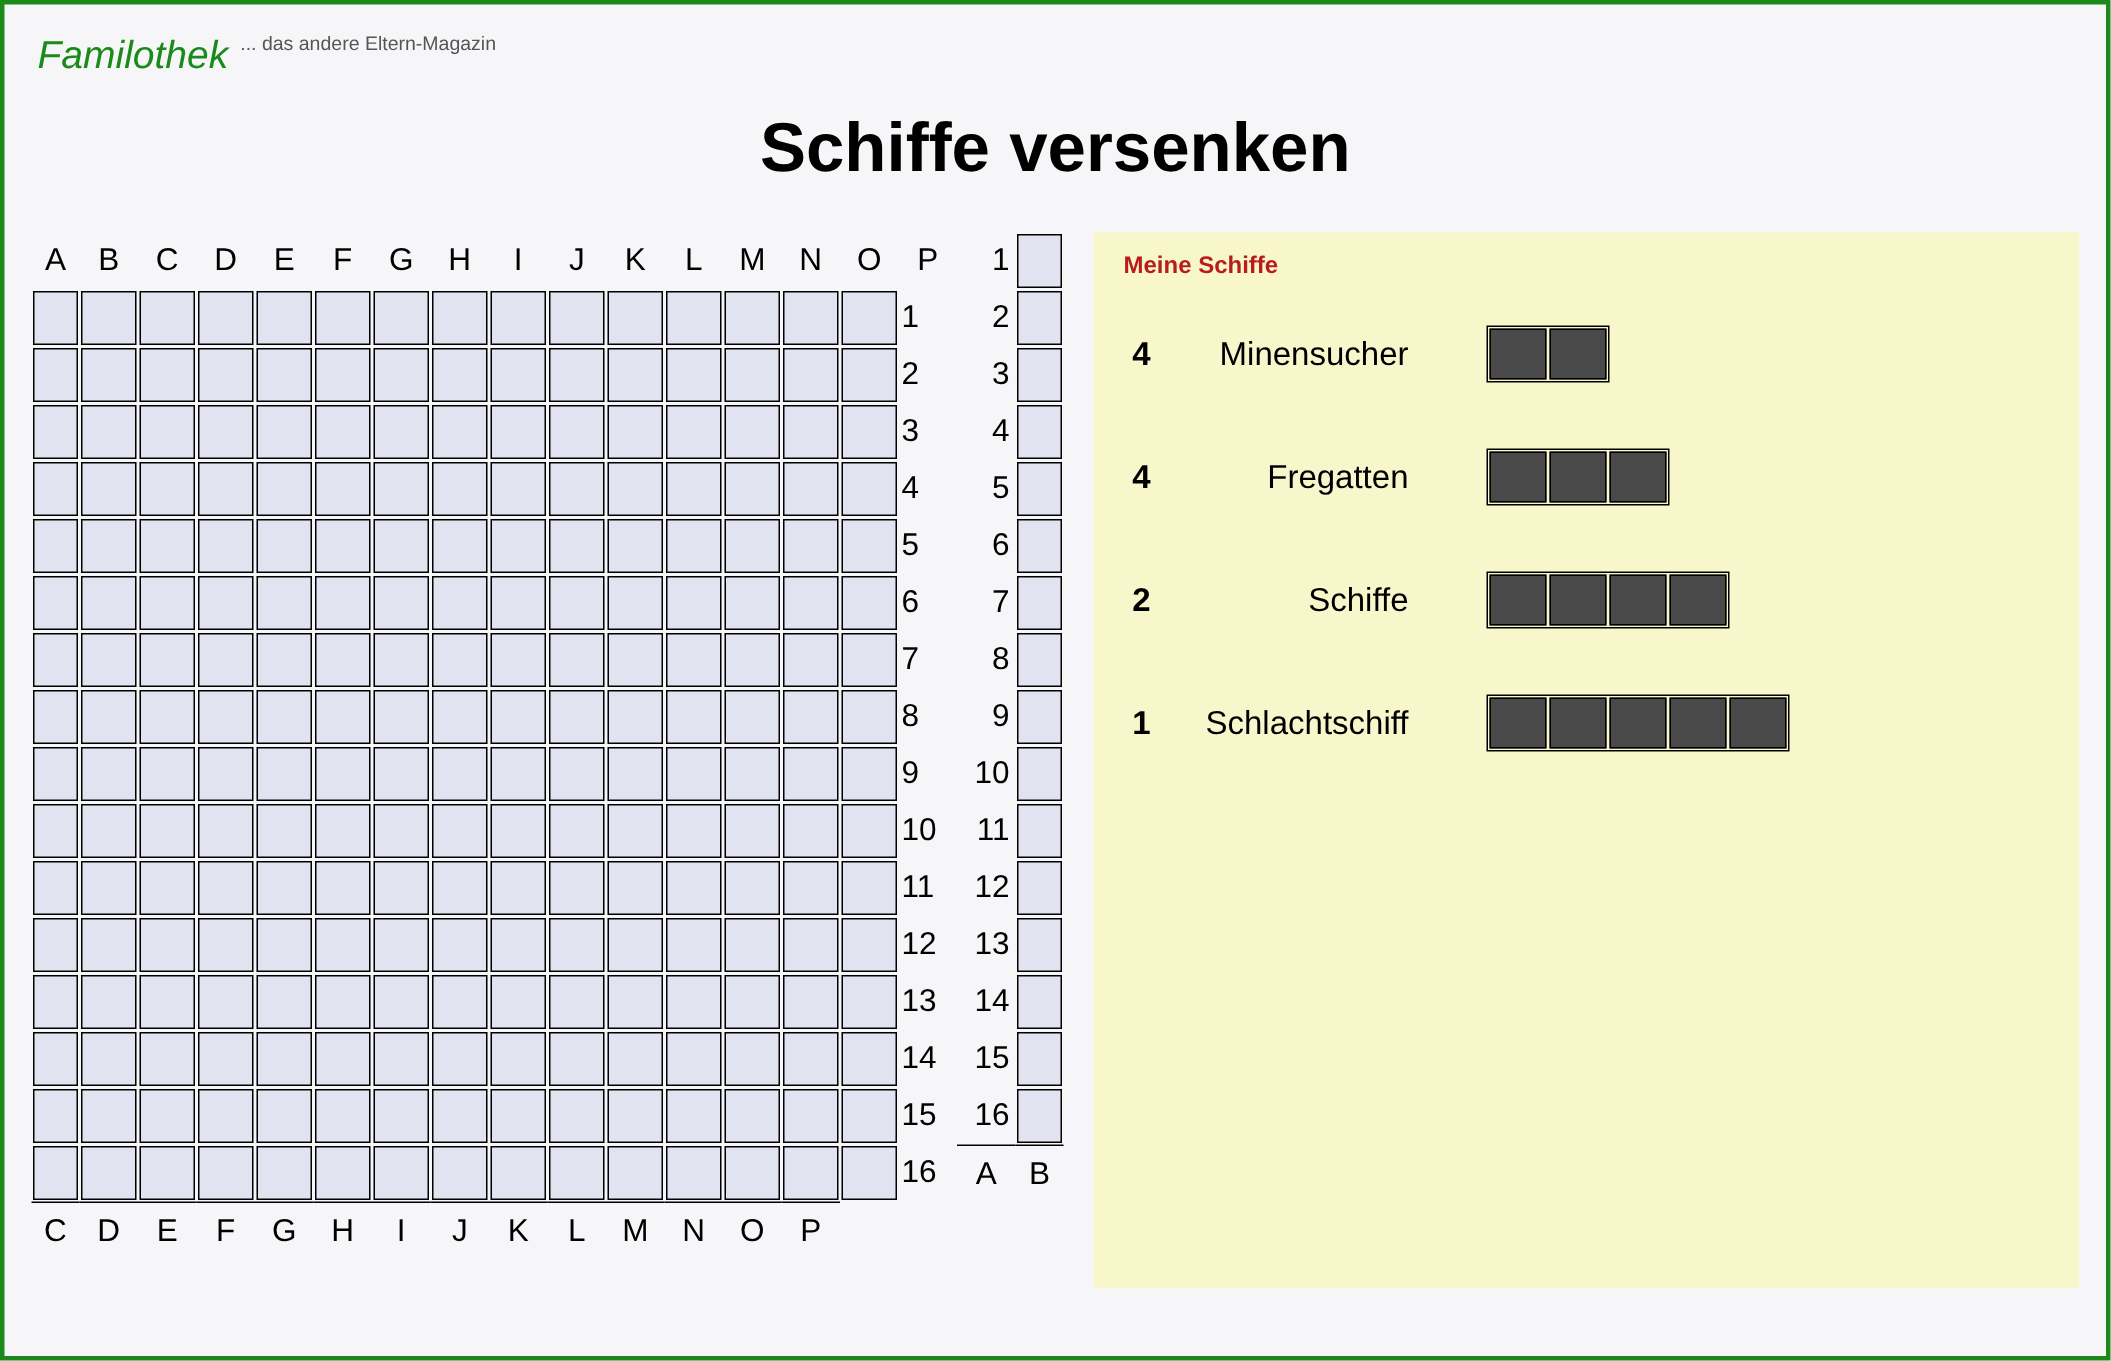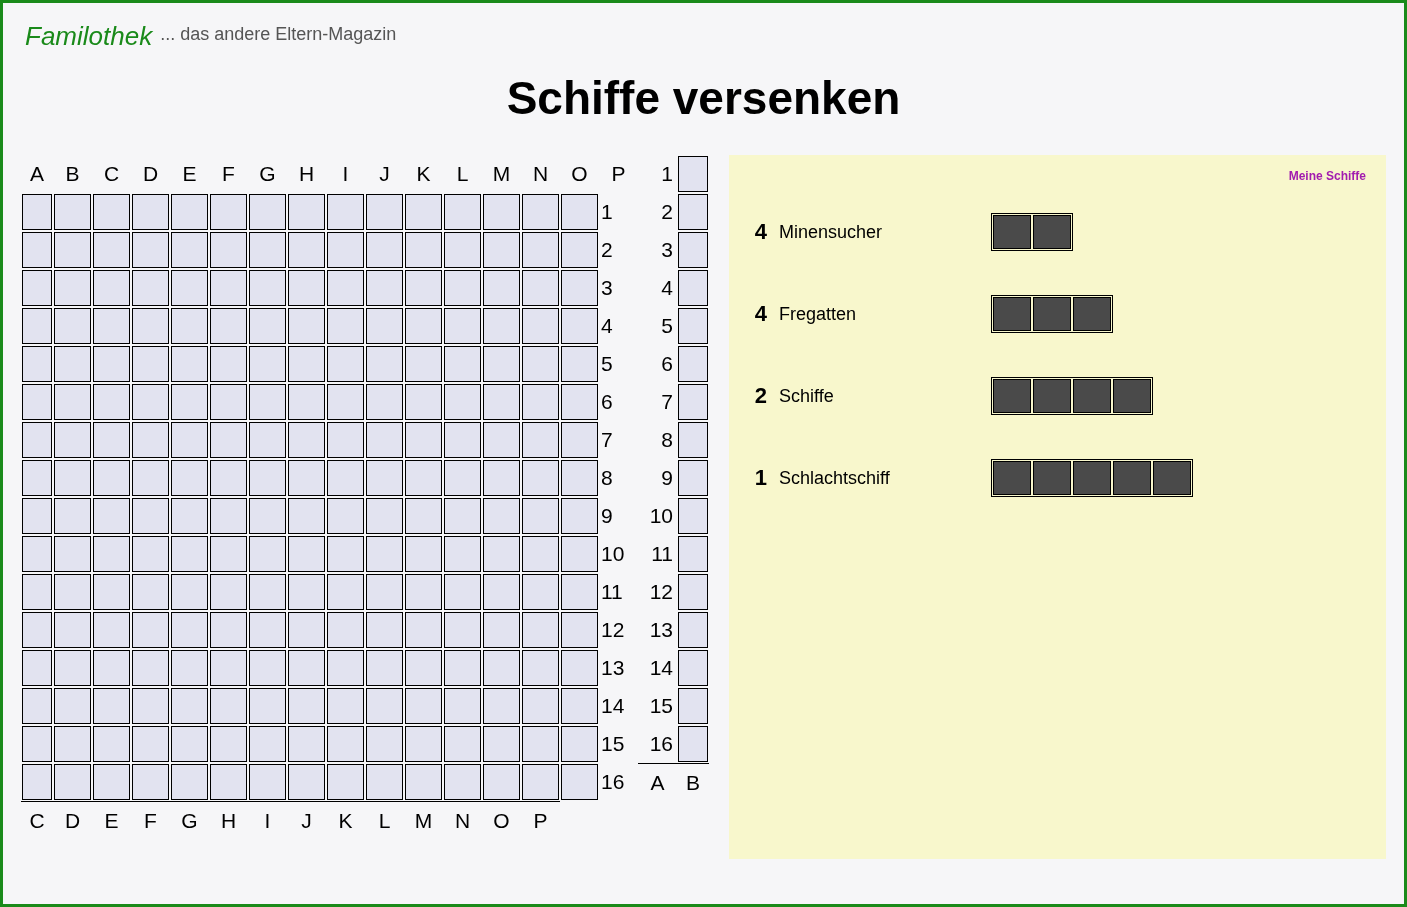--- a/index.html
+++ b/index.html
@@ -14,33 +14,33 @@
     height: 907px;
     position: relative;
     background: #f6f6f8;
     overflow: hidden;
   }
   .logo {
     position: absolute;
     top: 18px;
     left: 22px;
     display: flex;
-    align-items: center;
+    align-items: flex-start;
     gap: 8px;
   }
   .logo-main {
     font-family: "Comic Sans MS", cursive, sans-serif;
     font-size: 26px;
     color: #1a8a1a;
     font-style: italic;
     position: relative;
   }
   .logo-sub {
     font-family: "Comic Sans MS", cursive, sans-serif;
-    font-size: 18px;
+    font-size: 13px;
     color: #555;
     margin-bottom: 4px;
   }
 
   h1.title {
     text-align: center;
     font-size: 46px;
     font-weight: bold;
     margin: 0;
     padding-top: 68px;
@@ -78,41 +78,41 @@
   }
 
   
   .ships-panel {
     flex: 1;
     background: #f8f7cc;
     padding: 14px 20px 20px 20px;
     height: 704px;
   }
   .ships-title {
-    color: #a21caf;
+    color: #b91c1c;
     font-weight: bold;
-    font-size: 12px;
+    font-size: 16px;
     margin: 0 0 30px 0;
-    text-align: right;
   }
   .ship-row {
     display: flex;
     align-items: center;
     margin-bottom: 44px;
     gap: 12px;
   }
   .ship-count {
     font-weight: bold;
     font-size: 22px;
     width: 18px;
     text-align: right;
   }
   .ship-name {
-    font-size: 18px;
+    font-size: 22px;
     width: 160px;
+    text-align: right;
   }
   .ship-graphic {
     display: flex;
     border: 1px solid #000;
     margin-left: 40px;
   }
   .ship-seg {
     width: 38px;
     height: 34px;
     background: #4a4a4a;

